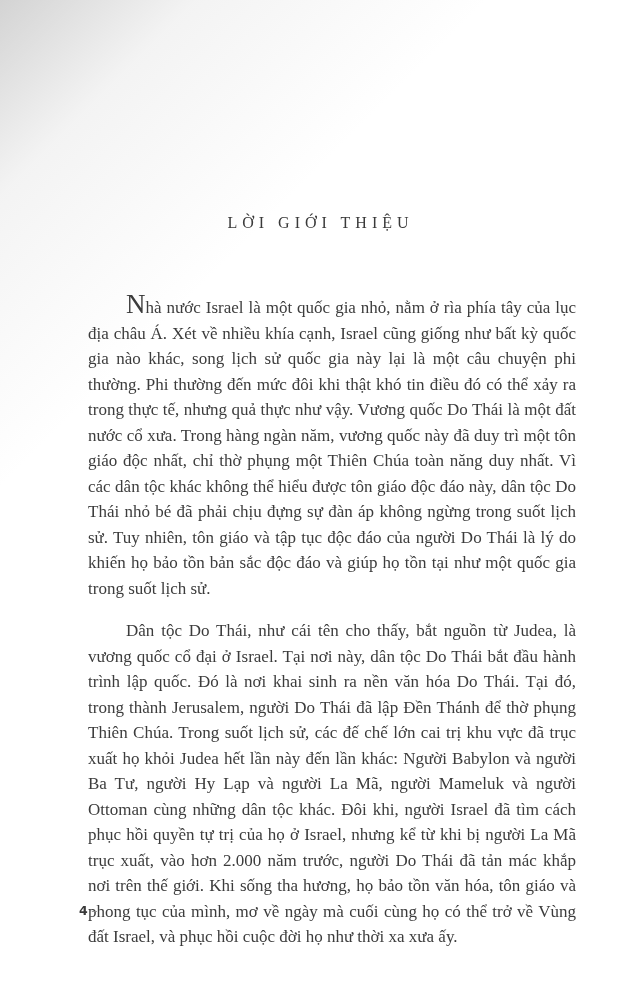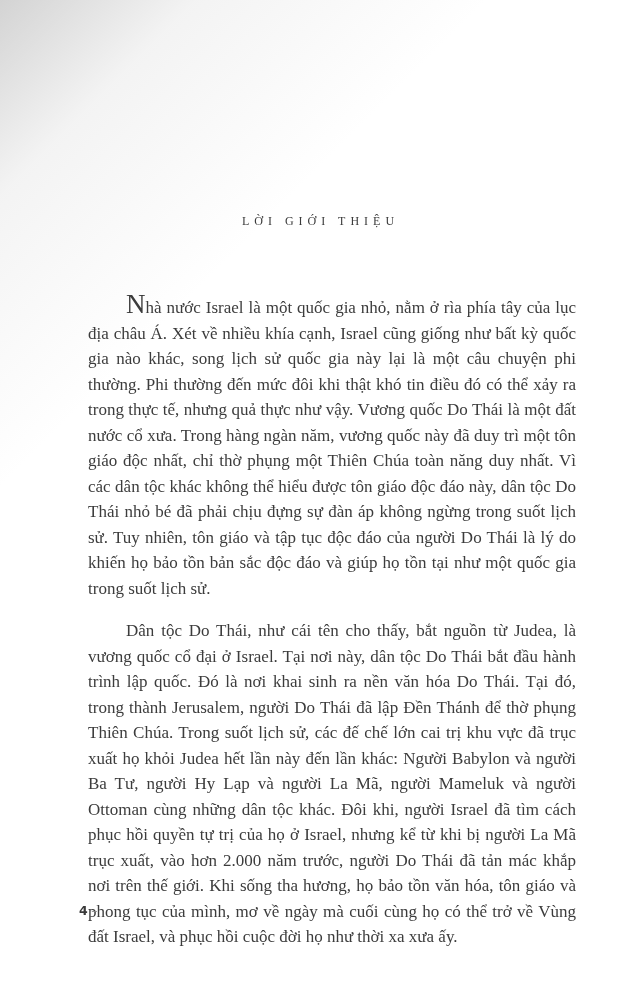--- a/index.html
+++ b/index.html
@@ -22,21 +22,21 @@
     background: linear-gradient(135deg, rgba(110,110,110,0.30) 0%, rgba(160,160,160,0.12) 12%, rgba(255,255,255,0) 30%);
     pointer-events: none;
   }
   .title {
     position: absolute;
     top: 214px;
     left: 0;
     right: 0;
     margin: 0;
     text-align: center;
-    font-size: 12px;
+    font-size: 16px;
     font-weight: 500;
     letter-spacing: 5px;
     color: #3a3a3a;
   }
   .body-block {
     position: absolute;
     left: 88px;
     width: 488px;
     top: 291px;
     text-align: justify;

